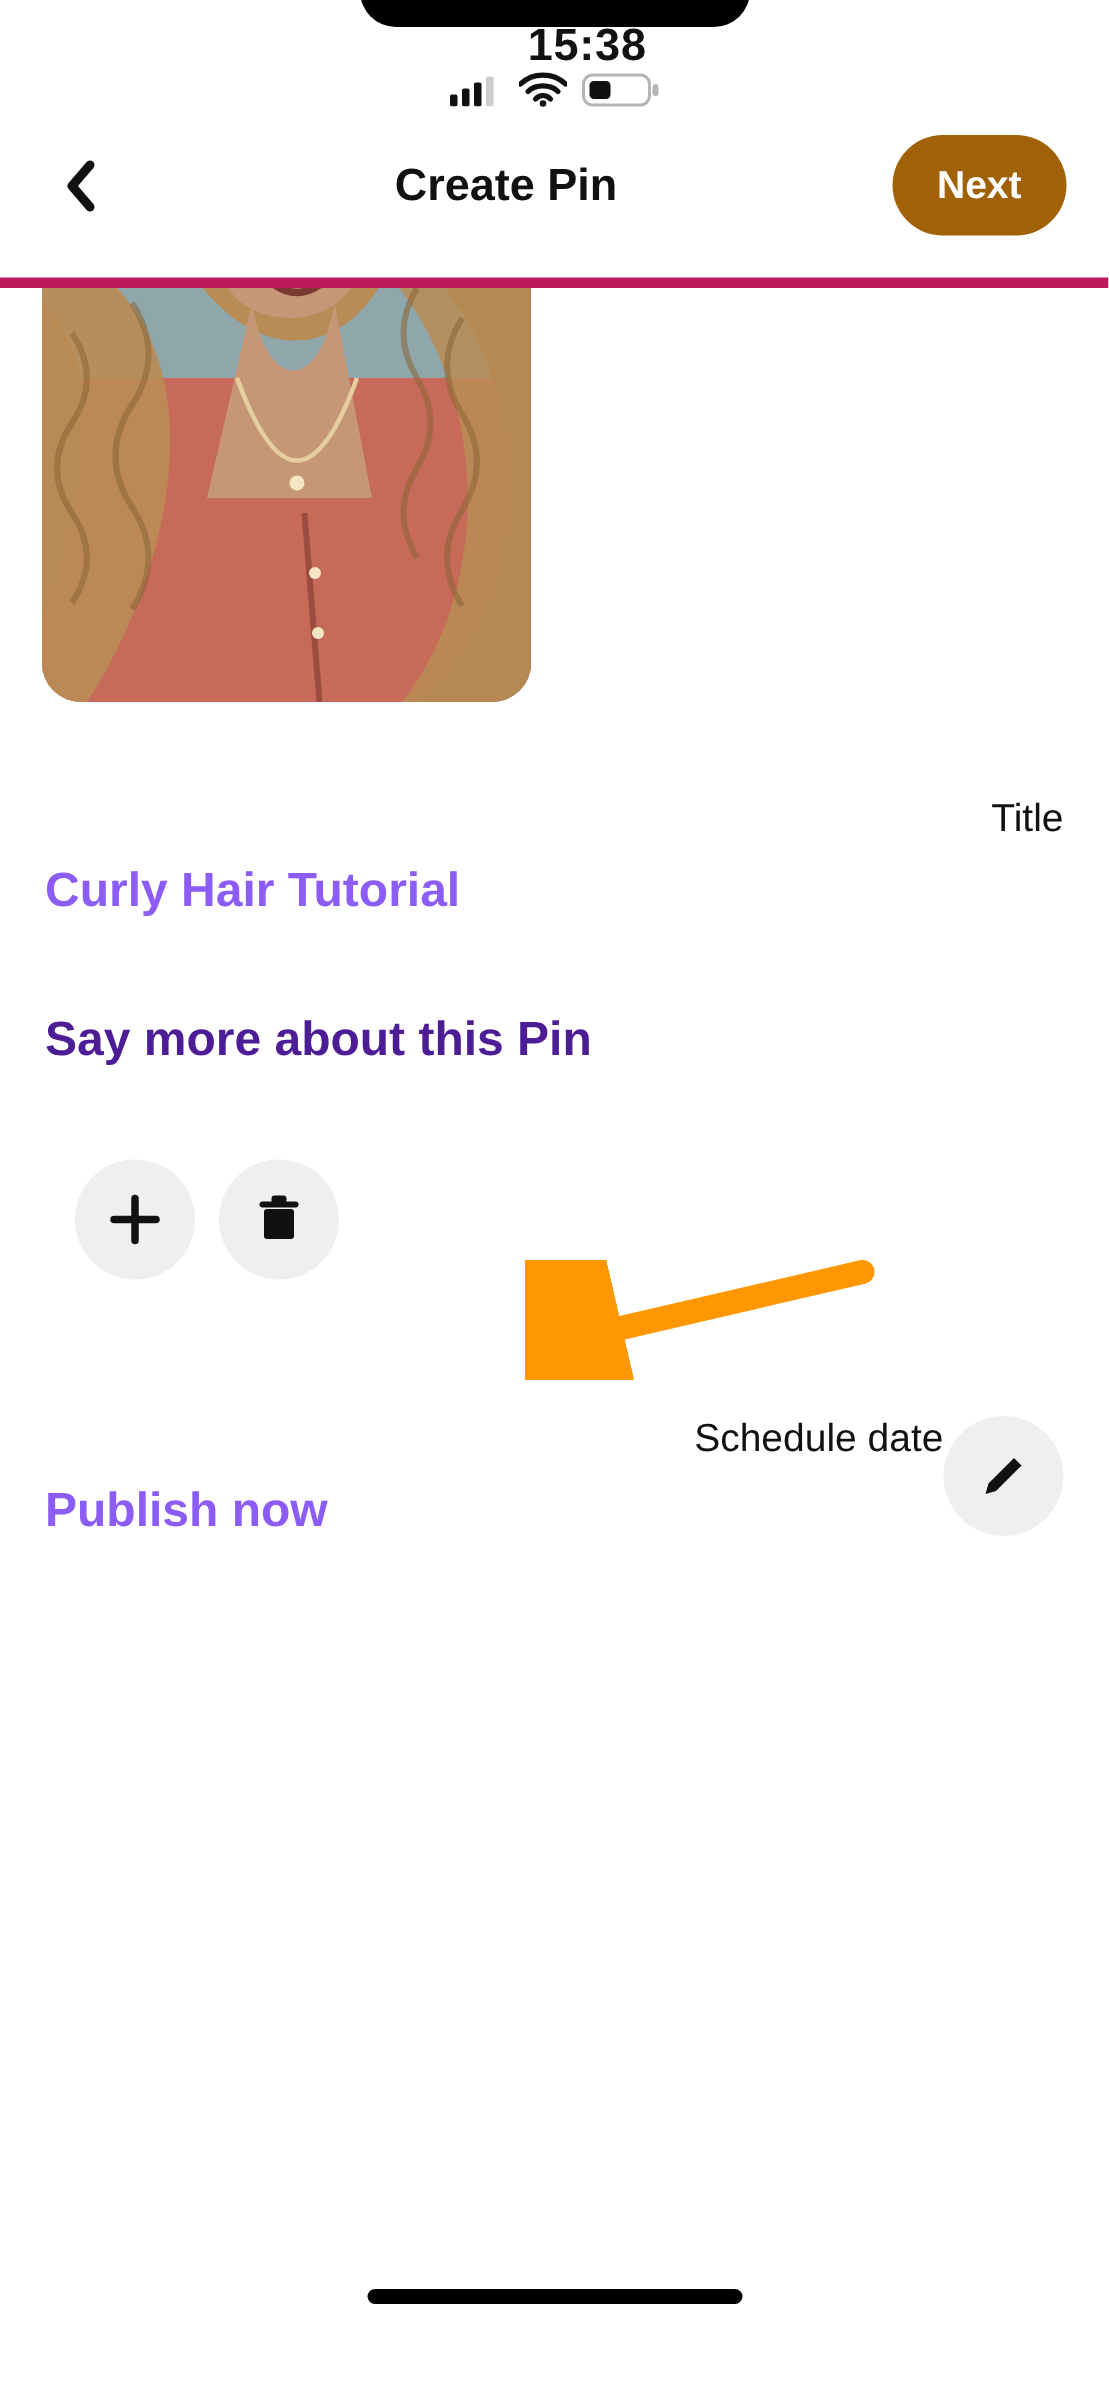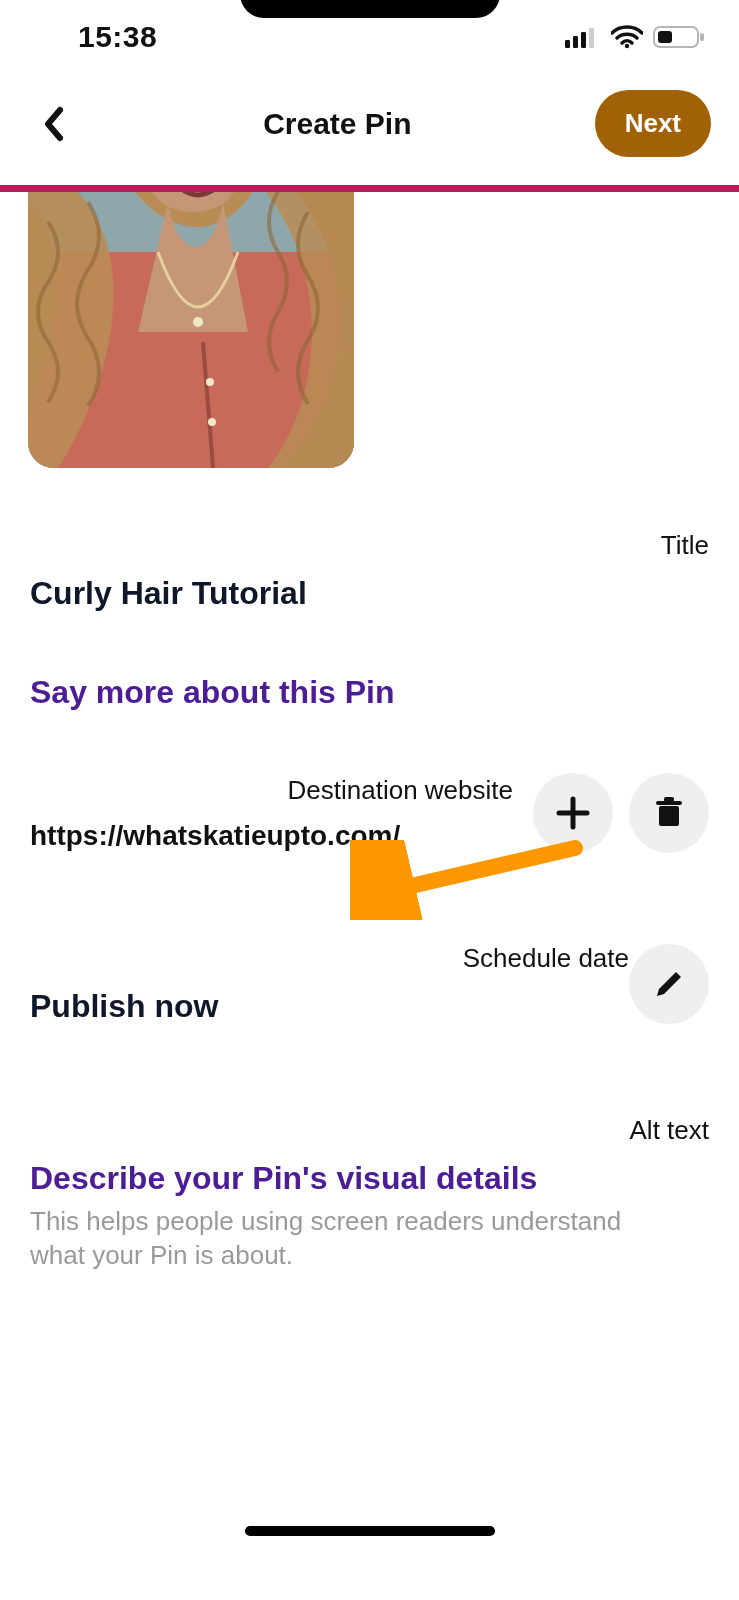--- a/index.html
+++ b/index.html
@@ -2,39 +2,39 @@
 <html><head>
   <meta charset="utf-8">
   <style>
     * { box-sizing: border-box; margin: 0; padding: 0; }
     html, body { width: 739px; height: 1600px; background: #fff; font-family: -apple-system, BlinkMacSystemFont, "Helvetica Neue", Arial, sans-serif; color: #111; overflow: hidden; position: relative; }
 
     
     .notch { position: absolute; top: -18px; left: 50%; transform: translateX(-50%); width: 260px; height: 36px; background: #000; border-radius: 0 0 24px 24px; }
 
     
-    .status-bar { display: flex; align-items: center; justify-content: space-between; padding: 14px 34px 10px 34px; height: 70px; }
+    .status-bar { display: flex; align-items: center; justify-content: space-between; padding: 14px 34px 10px 34px; height: 70px; flex-direction: column; }
     .status-time { font-size: 30px; font-weight: 700; letter-spacing: 0.5px; padding-left: 44px; }
     .status-icons { display: flex; align-items: center; gap: 10px; }
 
     
     .app-header { display: flex; align-items: center; justify-content: space-between; padding: 20px 28px 28px 28px; border-bottom: 7px solid #be185d; }
     .back { width: 52px; height: 52px; display: flex; align-items: center; justify-content: center; }
     .page-title { font-size: 30px; font-weight: 700; }
     .next-btn { background: #a16207; color: #fff; font-size: 26px; font-weight: 700; border-radius: 40px; padding: 18px 30px; border: none; }
 
     
     .content { padding: 0 30px; }
 
     .pin-image { width: 326px; height: 276px; border-radius: 0 0 26px 26px; overflow: hidden; margin-left: -2px; }
     .pin-image svg { display: block; width: 100%; height: 100%; }
 
     .section { margin-top: 62px; }
     .sec-label { font-size: 26px; color: #111; font-weight: 500; text-align: right; }
-    .sec-value { font-size: 32px; font-weight: 700; margin-top: 14px; color: #0f172a; }
+    .sec-value { font-size: 32px; font-weight: 700; margin-top: 14px; color: #8b5cf6; }
     .sec-placeholder { font-size: 32px; font-weight: 600; margin-top: 14px; color: #4c1d95; }
     .sec-help { font-size: 26px; color: #9a9a9a; margin-top: 8px; line-height: 1.3; max-width: 600px; }
 
     .dest-row { display: flex; align-items: center; justify-content: space-between; }
     .dest-left { flex: 1; min-width: 0; }
     .dest-url { font-size: 28px; font-weight: 700; margin-top: 14px; overflow-wrap: anywhere; }
     .icon-btns { display: flex; align-items: center; gap: 16px; margin-left: 20px; }
     .circle-btn { width: 80px; height: 80px; border-radius: 50%; background: #efefef; border: none; display: flex; align-items: center; justify-content: center; }
 
     .schedule-row { display: flex; align-items: center; justify-content: space-between; }
@@ -127,24 +127,20 @@
   <div class="section">
     <div class="sec-label">Title</div>
     <div class="sec-value">Curly Hair Tutorial</div>
   </div>
 
   <div class="section">
     <div class="sec-placeholder">Say more about this Pin</div>
   </div>
 
   <div class="section dest-row">
-    <div class="dest-left">
-      <div class="sec-label">Destination website</div>
-      <div class="dest-url">https://whatskatieupto.com/</div>
-    </div>
     <div class="icon-btns">
       <button class="circle-btn">
         <svg width="36" height="36" viewBox="0 0 36 36">
           <path d="M18 4 V32 M4 18 H32" stroke="#111" stroke-width="5" stroke-linecap="round"></path>
         </svg>
       </button>
       <button class="circle-btn">
         <svg width="32" height="34" viewBox="0 0 32 34">
           <rect x="6" y="10" width="20" height="20" rx="2" fill="#111"></rect>
           <rect x="3" y="5" width="26" height="4" rx="2" fill="#111"></rect>
@@ -159,25 +155,20 @@
       <div class="sec-label">Schedule date</div>
       <div class="sec-value">Publish now</div>
     </div>
     <button class="circle-btn">
       <svg width="30" height="30" viewBox="0 0 30 30">
         <path d="M22 3 l5 5 -17 17 -7 2 2 -7 Z" fill="#111"></path>
       </svg>
     </button>
   </div>
 
-  <div class="section" style="margin-top:90px;">
-    <div class="sec-label">Alt text</div>
-    <div class="sec-placeholder">Describe your Pin's visual details</div>
-    <div class="sec-help">This helps people using screen readers understand what your Pin is about.</div>
-  </div>
 </div>
 
 <svg class="arrow-annot" width="240" height="80" viewBox="0 0 240 80">
   <defs>
     <marker id="ahead" markerWidth="14" markerHeight="14" refX="3" refY="6" orient="auto">
       <path d="M0 0 L12 6 L0 12 Z" fill="#ff9800"></path>
     </marker>
   </defs>
   <line x1="225" y1="8" x2="18" y2="56" stroke="#ff9800" stroke-width="16" marker-end="url(#ahead)" stroke-linecap="round"></line>
 </svg>

